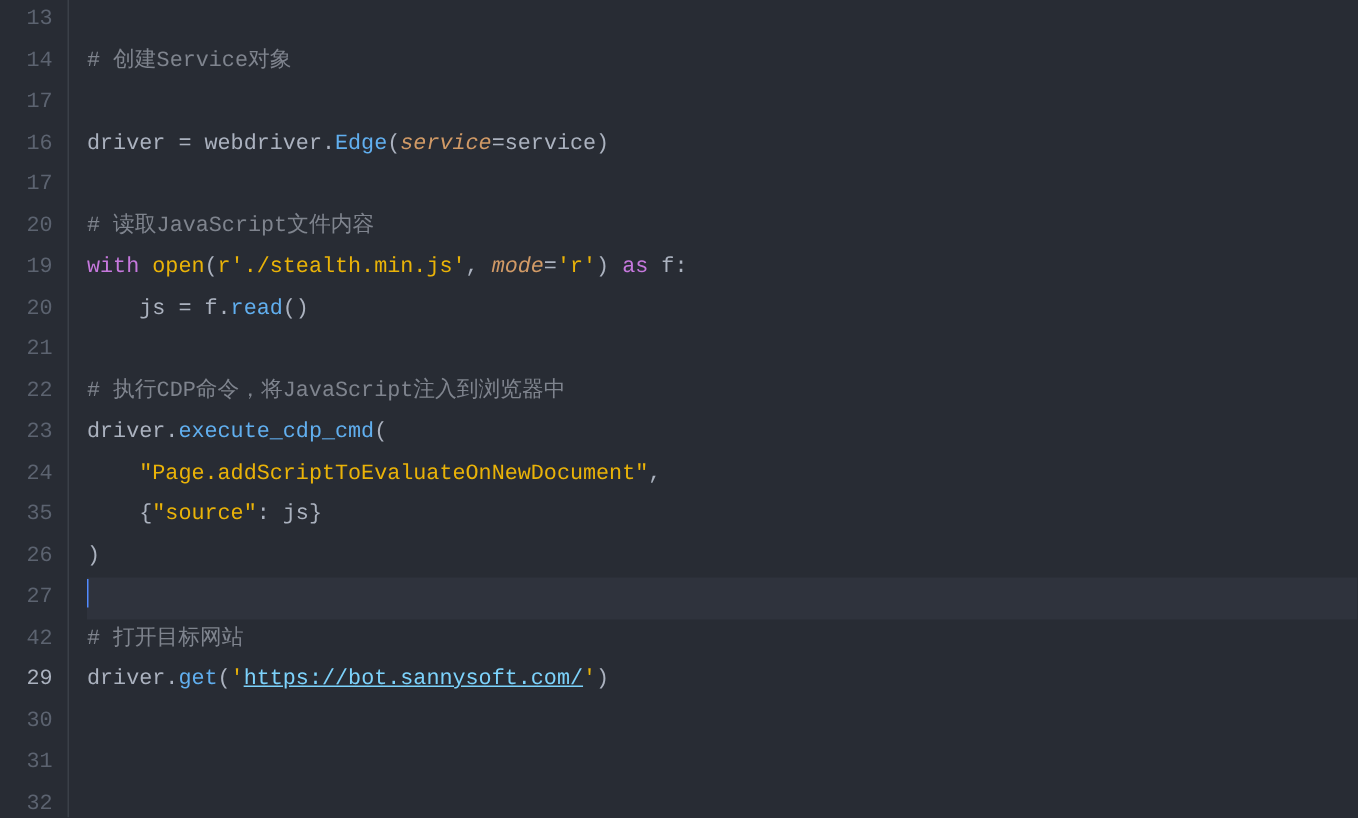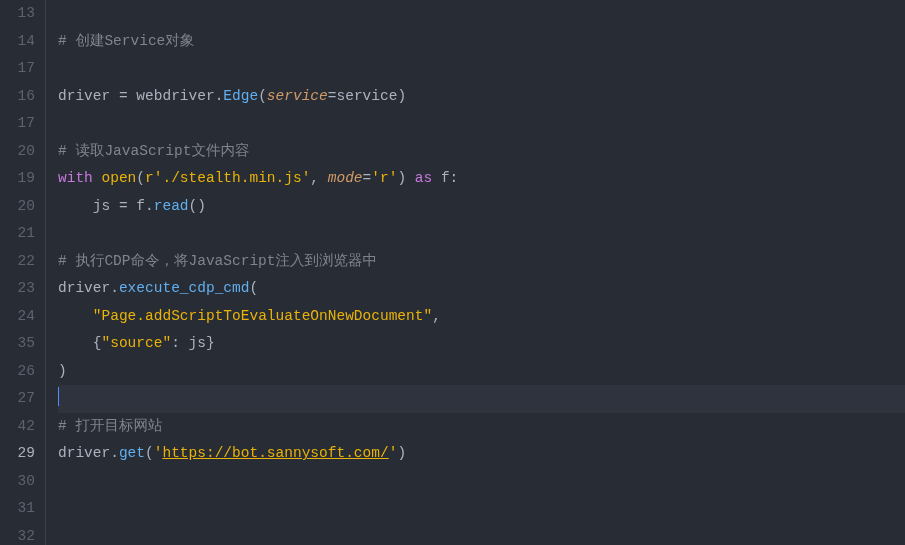--- a/index.html
+++ b/index.html
@@ -41,21 +41,21 @@
     height:27.5px;
     background:#2f333d;
     z-index:0;
   }
   .code-line span, .code-line { position:relative; z-index:1; }
   .tok-default { color:#abb2bf; }
   .tok-comment { color:#7f848e; font-style:normal; }
   .tok-keyword { color:#c678dd; }
   .tok-builtin { color:#eab308; }
   .tok-string { color:#eab308; }
-  .tok-string-u { color:#eab308; text-decoration:underline; }
+  .tok-string-u { color:#7dd3fc; text-decoration:underline; }
   .tok-func { color:#61afef; }
   .tok-param { color:#d19a66; font-style:italic; }
   .tok-punc { color:#abb2bf; }
   .tok-op { color:#abb2bf; }
   .cursor {
     display:inline-block;
     width:1px; height:19px;
     background:#528bff;
     vertical-align:middle;
     margin-bottom:3px;

